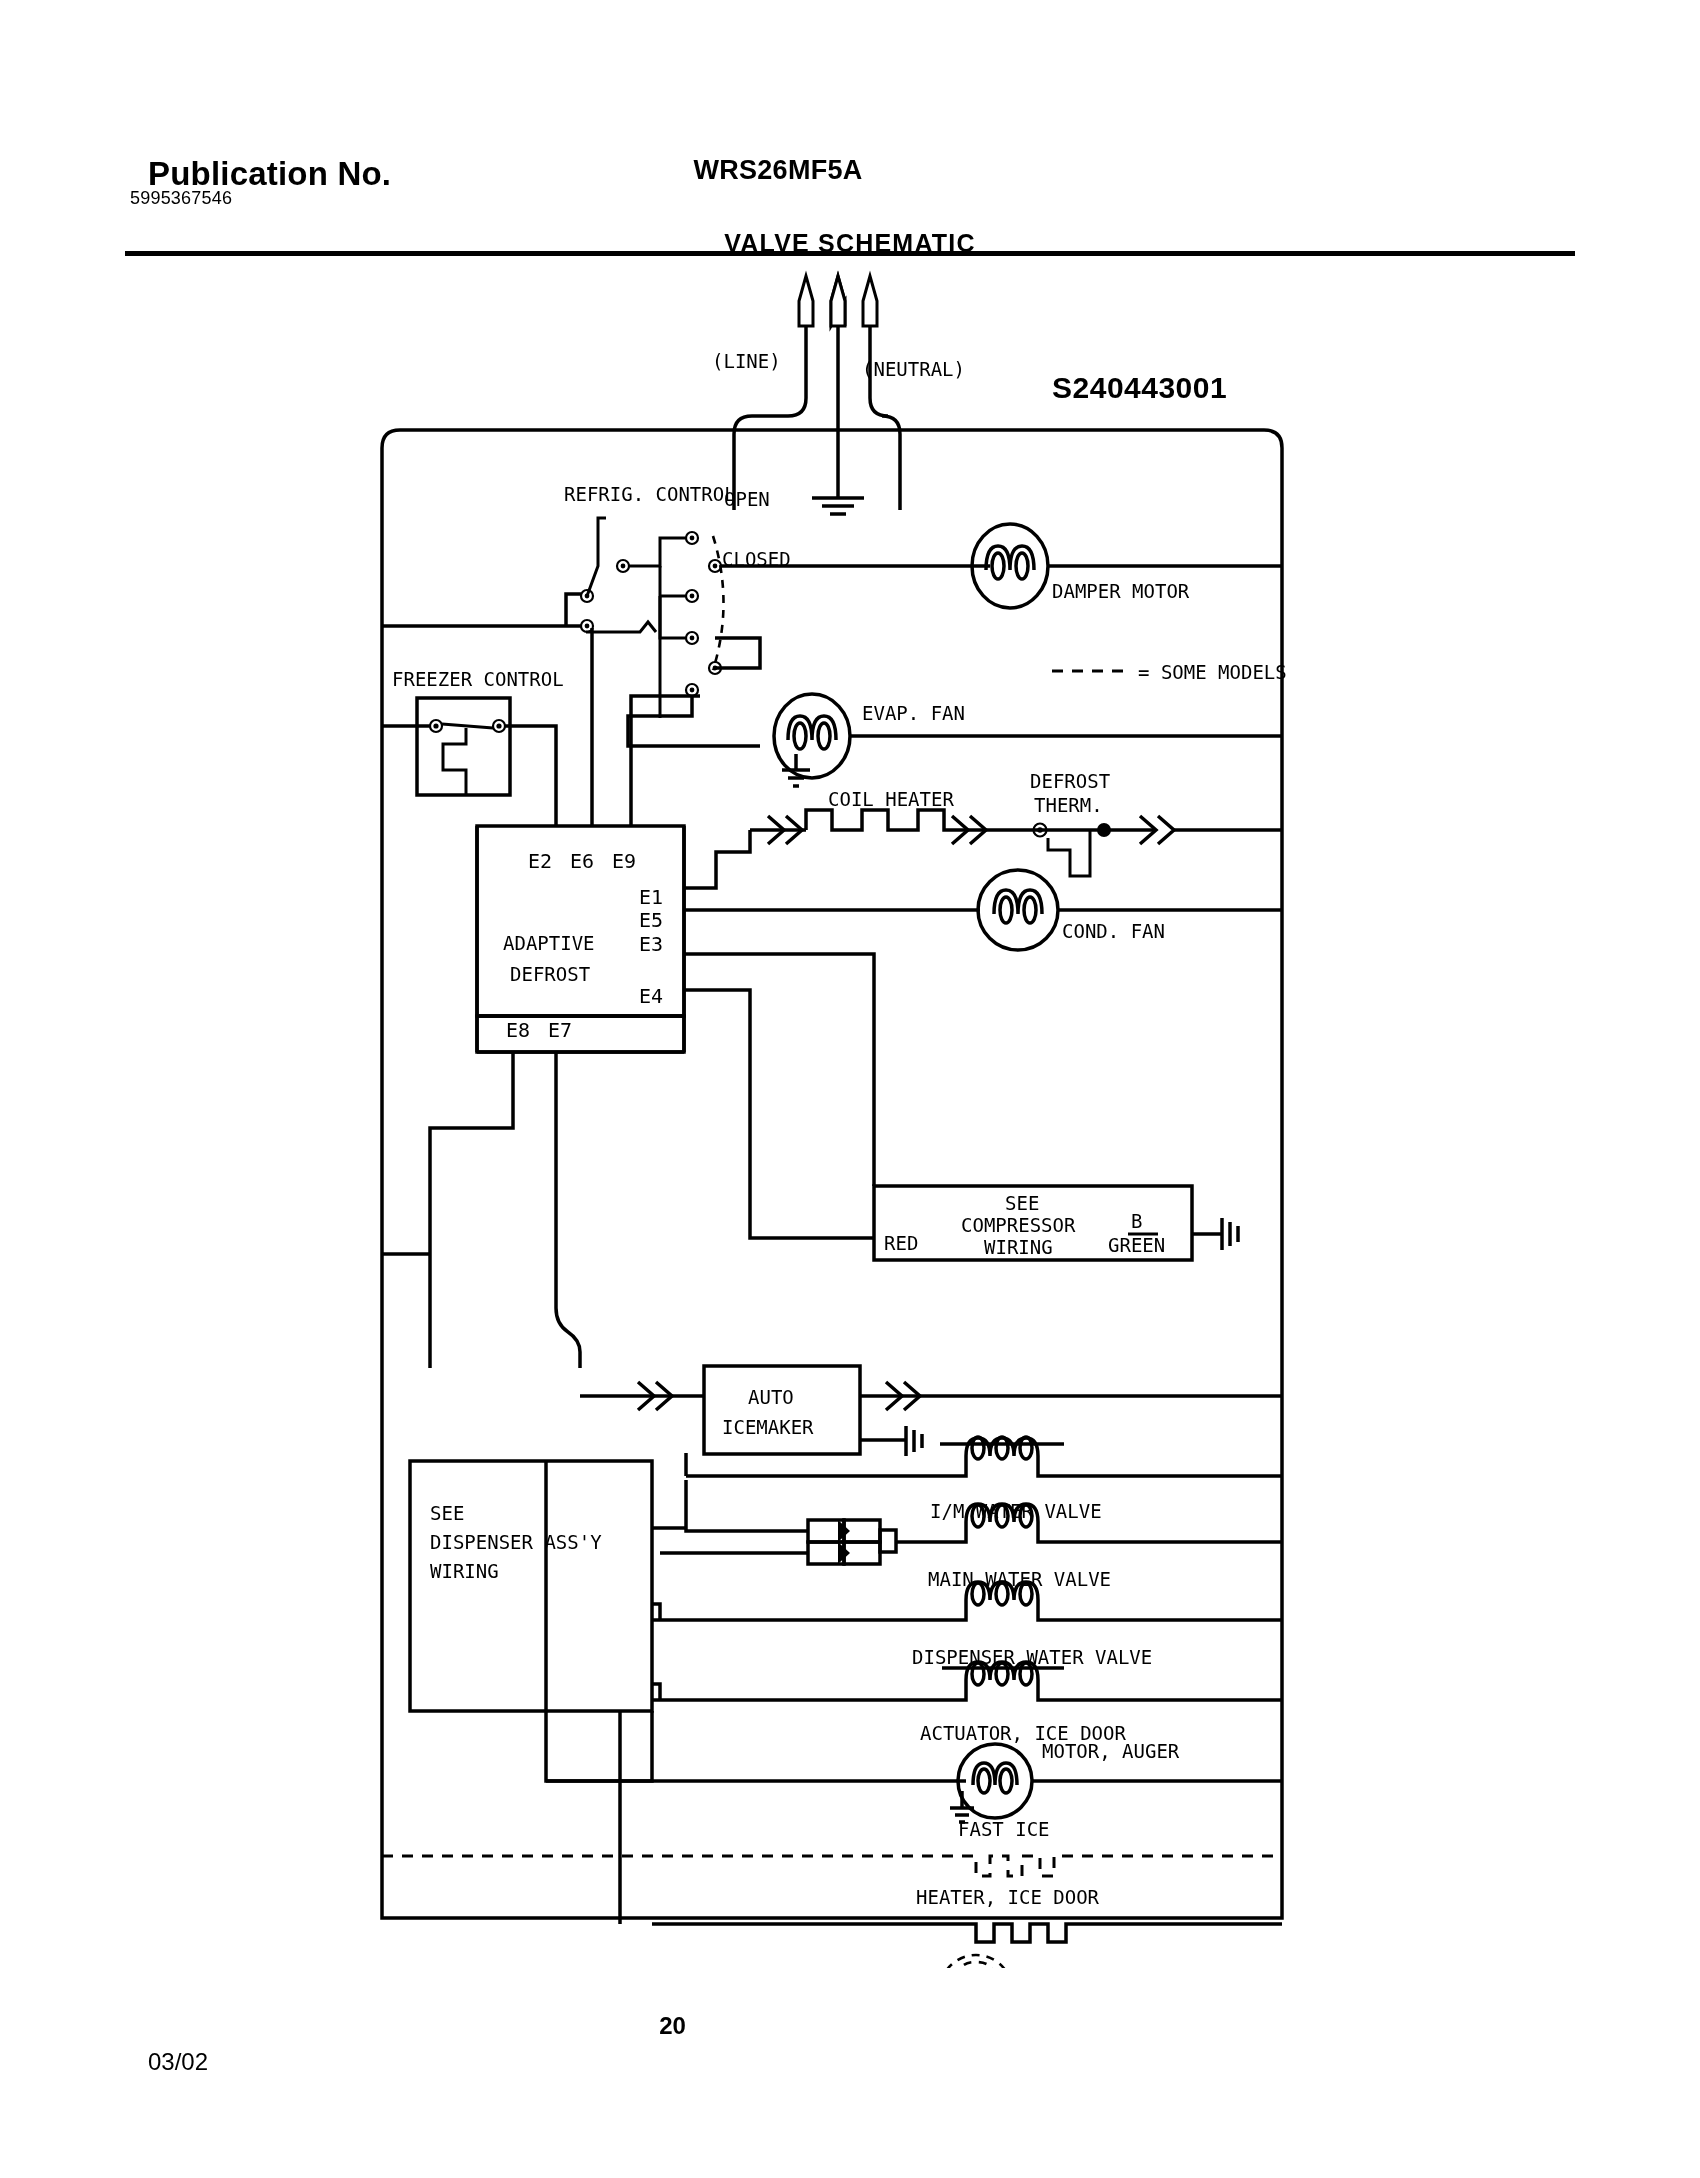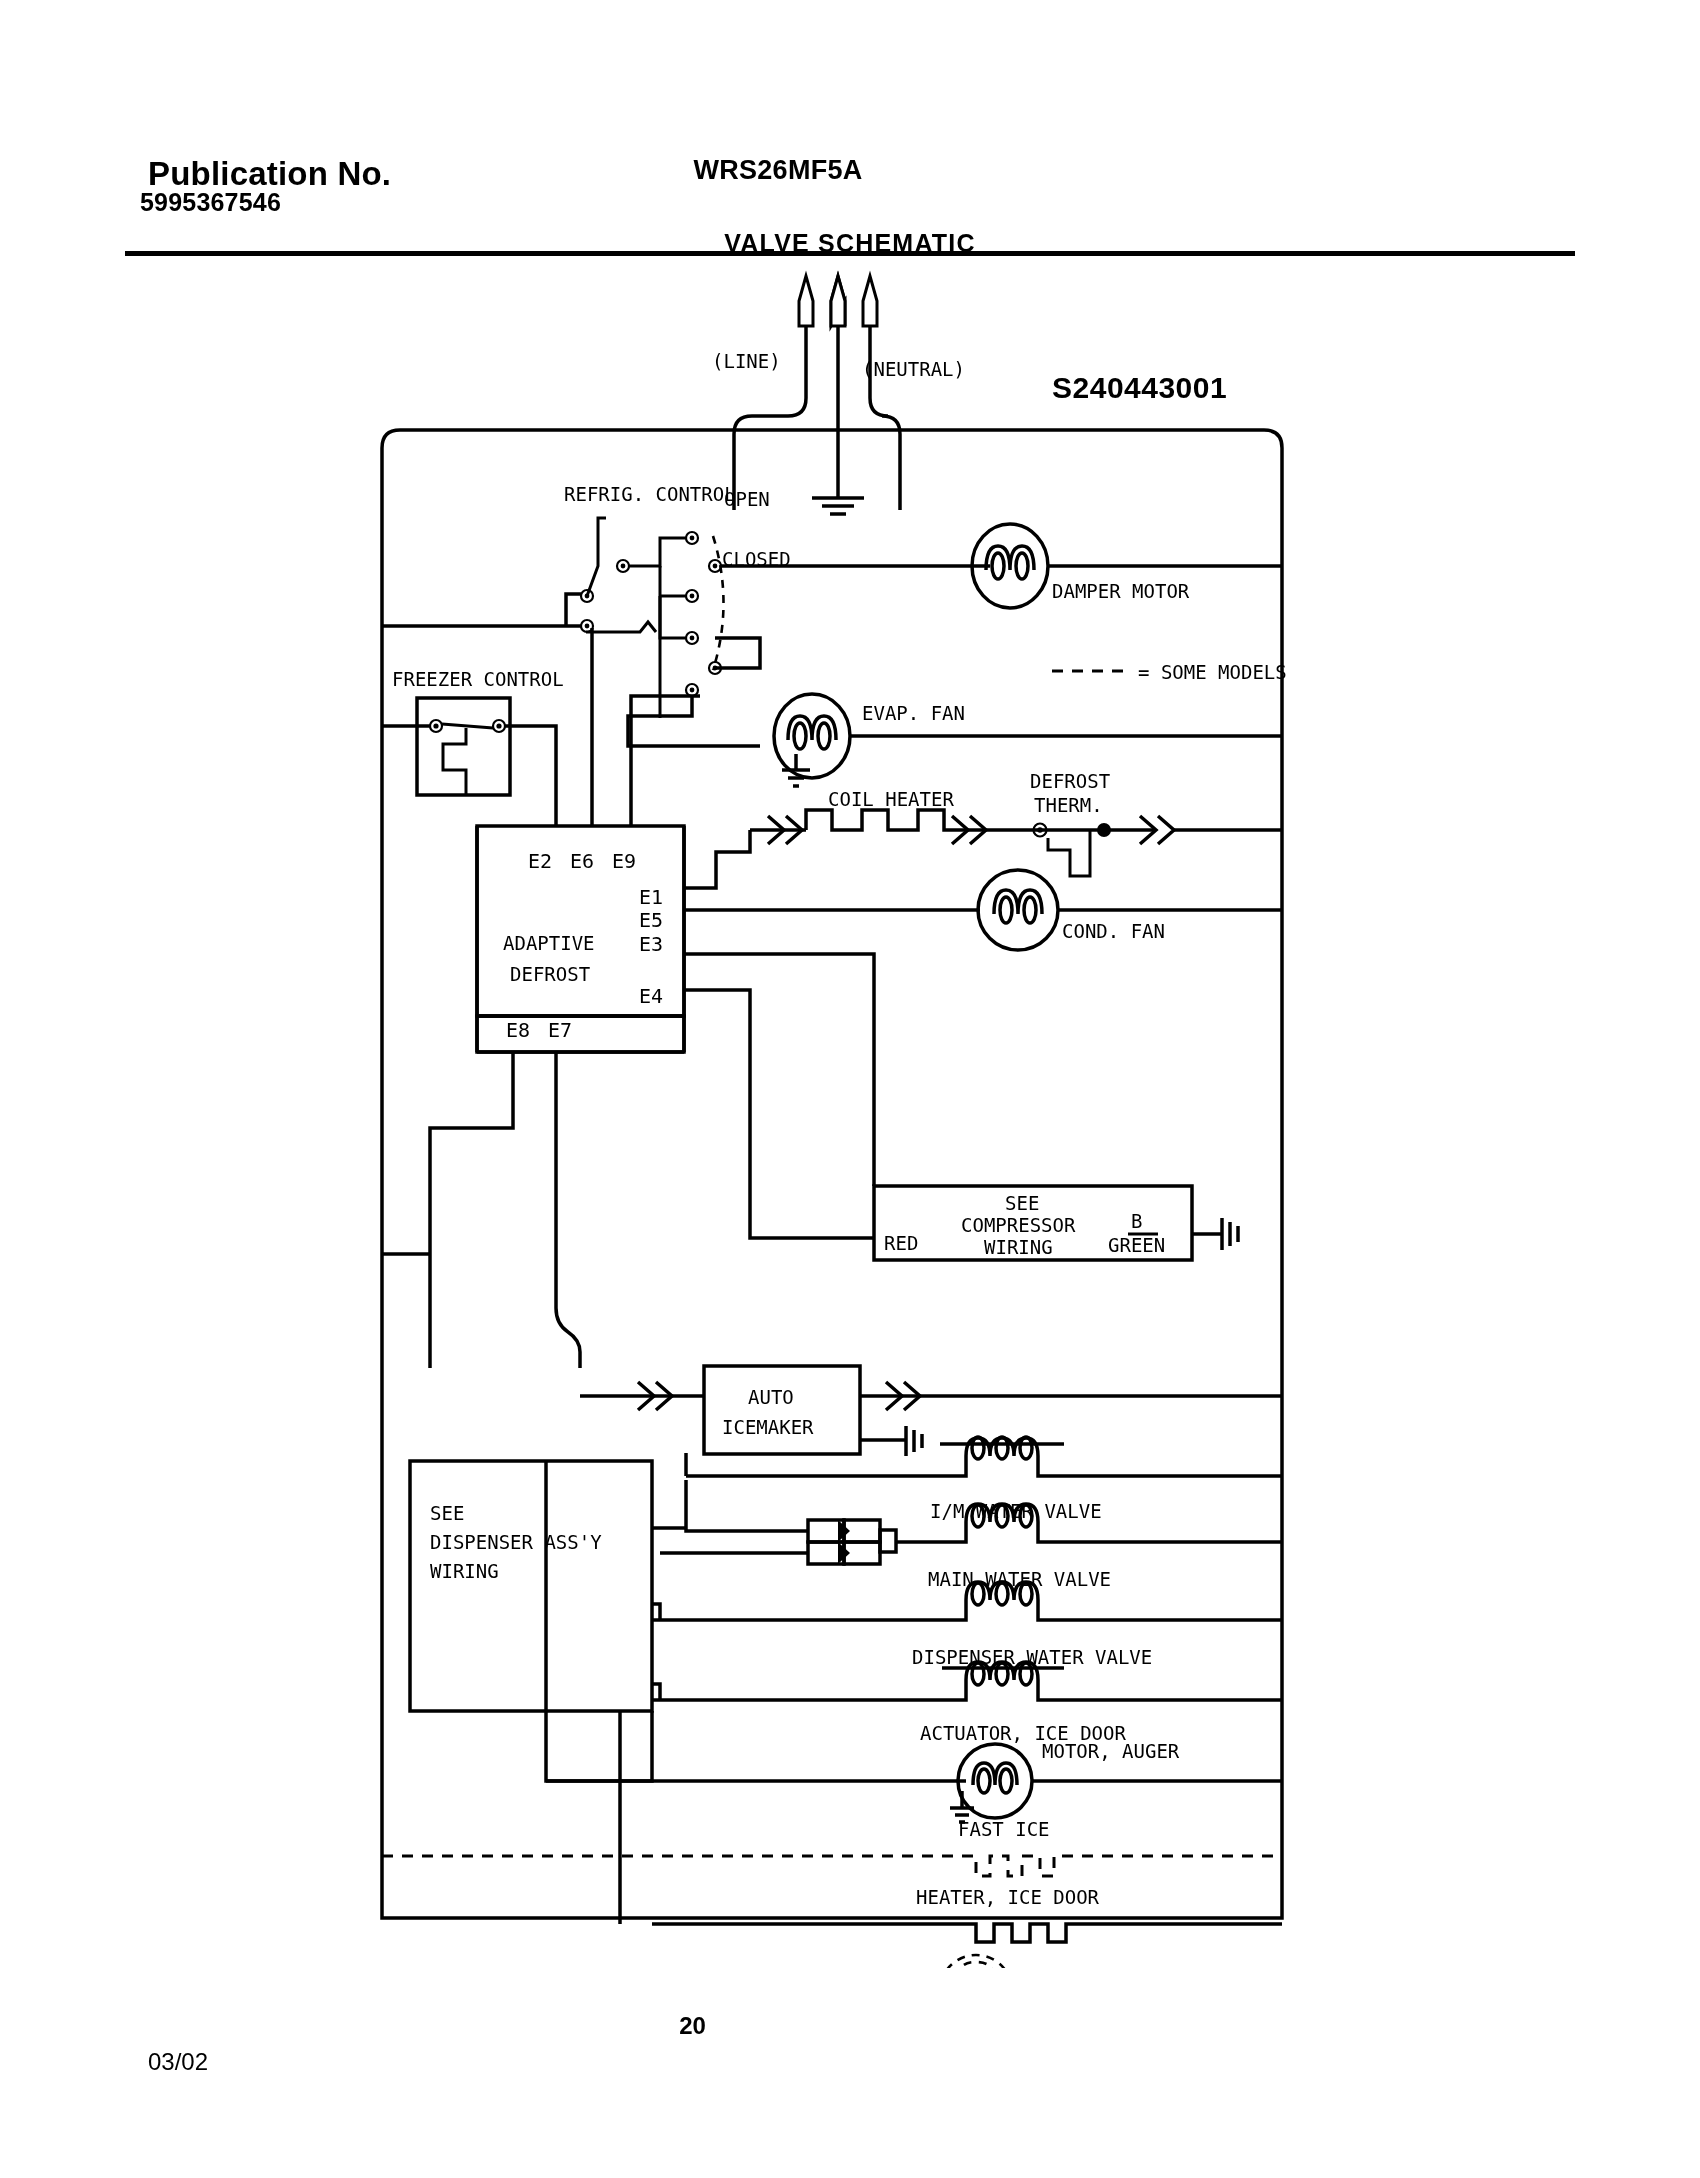--- a/index.html
+++ b/index.html
@@ -2,26 +2,26 @@
 <html><head>
 <meta charset="utf-8">
 <style>
   html,body{margin:0;padding:0;background:#fff;}
   body{width:1700px;height:2178px;position:relative;
        font-family:"Liberation Sans",sans-serif;color:#000;}
   .pg{position:absolute;inset:0;}
   .abs{position:absolute;}
   
   #pub-label{left:148px;top:155px;font-size:33px;font-weight:bold;letter-spacing:.2px;}
-  #pub-num{left:140px;top:188px;font-size:25px;font-weight:bold;letter-spacing:.2px;}
+  #pub-num{left:130px;top:188px;font-size:18px;font-weight:normal;letter-spacing:.2px;}
   #model{left:0;top:155px;width:1556px;text-align:center;font-size:27px;font-weight:bold;letter-spacing:.3px;}
   #sheet-title{left:0;top:229px;width:1700px;text-align:center;font-size:25px;font-weight:bold;letter-spacing:1.2px;}
   #hrule{left:125px;top:251px;width:1450px;height:5px;background:#000;}
   #footer-date{left:148px;top:2012px;font-size:24px;font-weight:normal;margin-top:36px;}
-  #footer-page{left:0;top:2012px;width:1345px;text-align:center;font-size:24px;font-weight:bold;padding-left:20px;}
+  #footer-page{left:0;top:2012px;width:1345px;text-align:center;font-size:24px;font-weight:bold;}
   
   #schem{left:0;top:248px;width:1700px;height:1720px;}
   svg{display:block;}
   text{font-family:"DejaVu Sans Mono","Liberation Mono",monospace;
        fill:#000;letter-spacing:0px;}
   .lbl{font-size:19px;}
   .lbl-term{font-size:20px;}
   .partno{font-family:"Liberation Sans",sans-serif;font-size:30px;font-weight:bold;letter-spacing:.5px;}
   .w{fill:none;stroke:#000;stroke-width:3;}
   .w2{fill:none;stroke:#000;stroke-width:3.5;}

